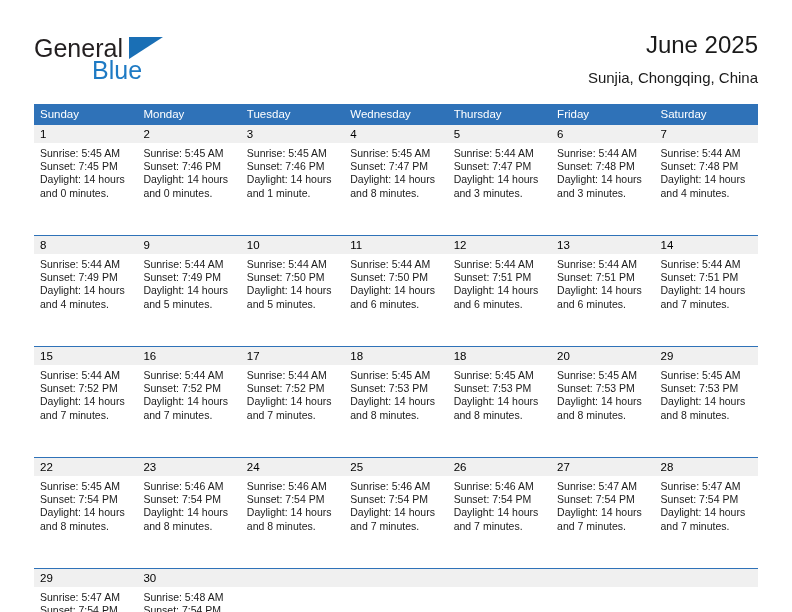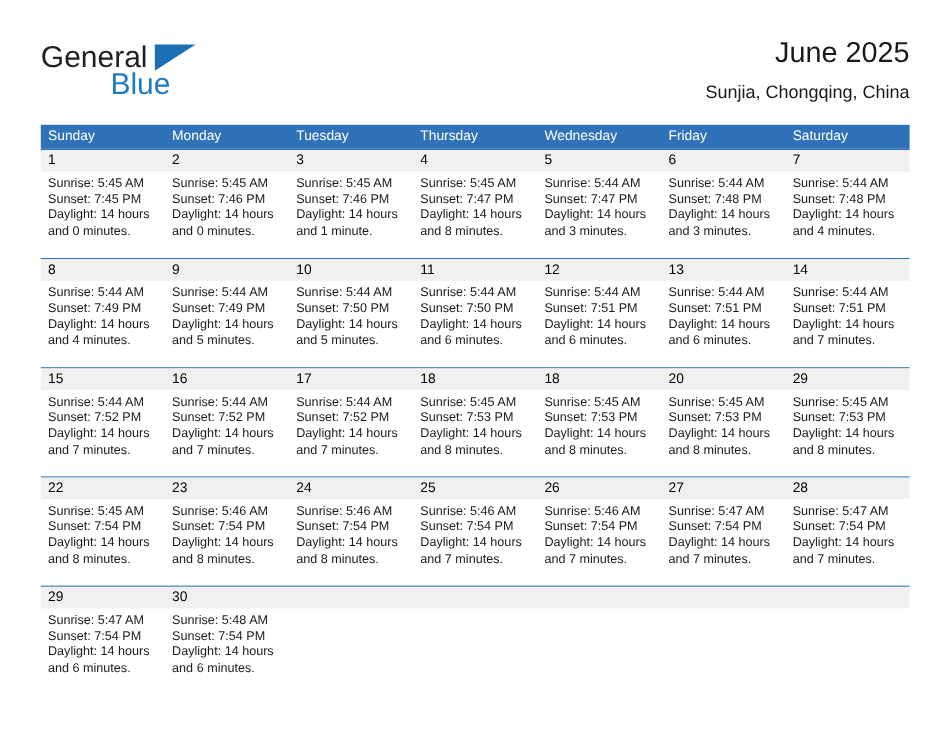--- a/index.html
+++ b/index.html
@@ -117,21 +117,21 @@
   }
   .week-numbers {
     display: flex;
     width: 100%;
     background: #f0f0f0;
     height: 18px;
   }
   .week-body {
     display: flex;
     width: 100%;
-    height: 72px;
+    height: 92px;
   }
   .daynum-cell {
     flex: 1 1 0;
     box-sizing: border-box;
     padding-left: 6px;
     font-size: 11.5px;
     line-height: 18px;
     color: #000000;
   }
   .detail-cell {
@@ -165,22 +165,22 @@
       <div class="cal-subtitle">Sunjia, Chongqing, China</div>
     </div>
 
   </div>
 
   <div class="calendar">
     <div class="dow-row">
       <div class="dow">Sunday</div>
       <div class="dow">Monday</div>
       <div class="dow">Tuesday</div>
+      <div class="dow">Wednesday</div>
       <div class="dow">Thursday</div>
-      <div class="dow">Wednesday</div>
       <div class="dow">Friday</div>
       <div class="dow">Saturday</div>
     </div>
 
     <div class="week">
       <div class="week-numbers">
         <div class="daynum-cell">1</div>
         <div class="daynum-cell">2</div>
         <div class="daynum-cell">3</div>
         <div class="daynum-cell">4</div>

